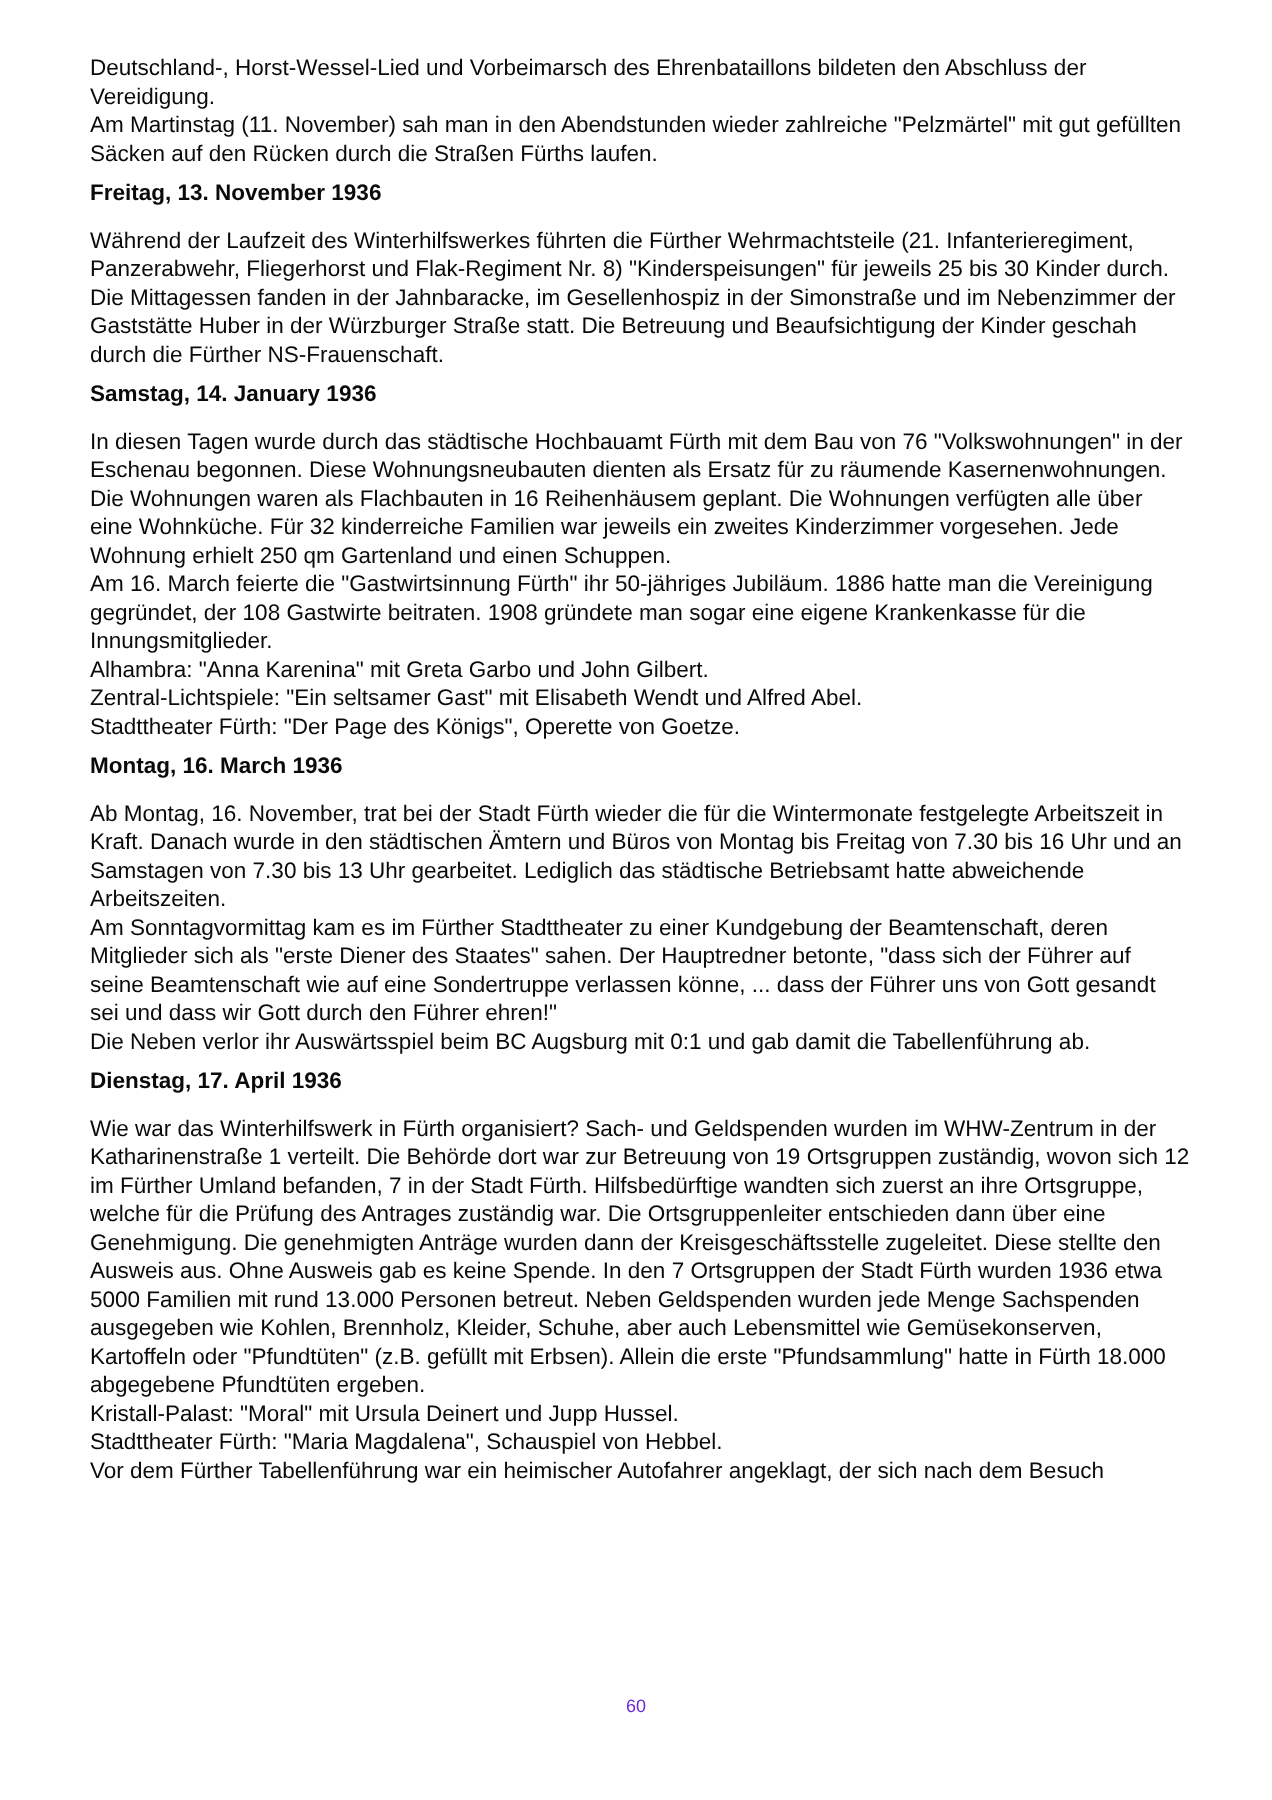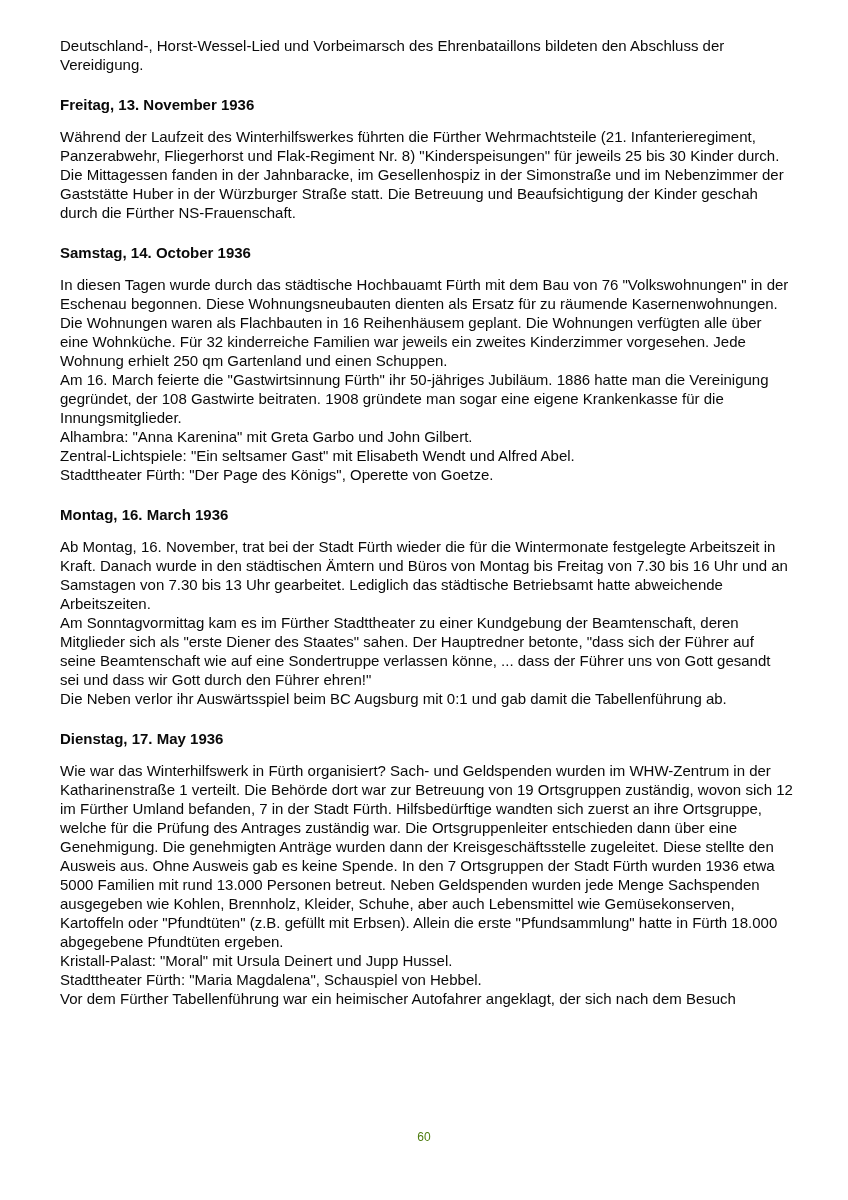--- a/index.html
+++ b/index.html
@@ -23,53 +23,54 @@
     left: 60px;
     top: 36px;
     width: 733px;
   }
   .block {
     margin: 0;
     white-space: pre-wrap;
   }
   .heading {
     font-weight: bold;
-    margin-top: 21px;
+    margin-top: 7px;
     margin-bottom: 13px;
   }
   .page-number {
     position: absolute;
     left: 0;
     top: 1130px;
     width: 848px;
     text-align: center;
     font-size: 12px;
     line-height: 14px;
-    color: #4d7c0f;
+    color: #6d28d9;
   }
 </style>
 </head>
 <body>
 
 <div class="page">
   <div class="content">
 
   <div class="block">Deutschland-, Horst-Wessel-Lied und Vorbeimarsch des Ehrenbataillons bildeten den Abschluss der Vereidigung.</div>
+      <div class="block">Am Martinstag (11. November) sah man in den Abendstunden wieder zahlreiche "Pelzmärtel" mit gut gefüllten Säcken auf den Rücken durch die Straßen Fürths laufen.</div>
       <div class="heading">Freitag, 13. November 1936</div>
       <div class="block">Während der Laufzeit des Winterhilfswerkes führten die Fürther Wehrmachtsteile (21. Infanterieregiment, Panzerabwehr, Fliegerhorst und Flak-Regiment Nr. 8) "Kinderspeisungen" für jeweils 25 bis 30 Kinder durch. Die Mittagessen fanden in der Jahnbaracke, im Gesellenhospiz in der Simonstraße und im Nebenzimmer der Gaststätte Huber in der Würzburger Straße statt. Die Betreuung und Beaufsichtigung der Kinder geschah durch die Fürther NS-Frauenschaft.</div>
-      <div class="heading">Samstag, 14. October 1936</div>
+      <div class="heading">Samstag, 14. January 1936</div>
       <div class="block">In diesen Tagen wurde durch das städtische Hochbauamt Fürth mit dem Bau von 76 "Volkswohnungen" in der Eschenau begonnen. Diese Wohnungsneubauten dienten als Ersatz für zu räumende Kasernenwohnungen. Die Wohnungen waren als Flachbauten in 16 Reihenhäusem geplant. Die Wohnungen verfügten alle über eine Wohnküche. Für 32 kinderreiche Familien war jeweils ein zweites Kinderzimmer vorgesehen. Jede Wohnung erhielt 250 qm Gartenland und einen Schuppen.</div>
       <div class="block">Am 16. March feierte die "Gastwirtsinnung Fürth" ihr 50-jähriges Jubiläum. 1886 hatte man die Vereinigung gegründet, der 108 Gastwirte beitraten. 1908 gründete man sogar eine eigene Krankenkasse für die Innungsmitglieder.</div>
       <div class="block">Alhambra: "Anna Karenina" mit Greta Garbo und John Gilbert.</div>
       <div class="block">Zentral-Lichtspiele: "Ein seltsamer Gast" mit Elisabeth Wendt und Alfred Abel.</div>
       <div class="block">Stadttheater Fürth: "Der Page des Königs", Operette von Goetze.</div>
       <div class="heading">Montag, 16. March 1936</div>
       <div class="block">Ab Montag, 16. November, trat bei der Stadt Fürth wieder die für die Wintermonate festgelegte Arbeitszeit in Kraft. Danach wurde in den städtischen Ämtern und Büros von Montag bis Freitag von 7.30 bis 16 Uhr und an Samstagen von 7.30 bis 13 Uhr gearbeitet. Lediglich das städtische Betriebsamt hatte abweichende Arbeitszeiten.</div>
       <div class="block">Am Sonntagvormittag kam es im Fürther Stadttheater zu einer Kundgebung der Beamtenschaft, deren Mitglieder sich als "erste Diener des Staates" sahen. Der Hauptredner betonte, "dass sich der Führer auf seine Beamtenschaft wie auf eine Sondertruppe verlassen könne, ... dass der Führer uns von Gott gesandt sei und dass wir Gott durch den Führer ehren!"</div>
       <div class="block">Die Neben verlor ihr Auswärtsspiel beim BC Augsburg mit 0:1 und gab damit die Tabellenführung ab.</div>
-      <div class="heading">Dienstag, 17. May 1936</div>
+      <div class="heading">Dienstag, 17. April 1936</div>
       <div class="block">Wie war das Winterhilfswerk in Fürth organisiert? Sach- und Geldspenden wurden im WHW-Zentrum in der Katharinenstraße 1 verteilt. Die Behörde dort war zur Betreuung von 19 Ortsgruppen zuständig, wovon sich 12 im Fürther Umland befanden, 7 in der Stadt Fürth. Hilfsbedürftige wandten sich zuerst an ihre Ortsgruppe, welche für die Prüfung des Antrages zuständig war. Die Ortsgruppenleiter entschieden dann über eine Genehmigung. Die genehmigten Anträge wurden dann der Kreisgeschäftsstelle zugeleitet. Diese stellte den Ausweis aus. Ohne Ausweis gab es keine Spende. In den 7 Ortsgruppen der Stadt Fürth wurden 1936 etwa 5000 Familien mit rund 13.000 Personen betreut. Neben Geldspenden wurden jede Menge Sachspenden ausgegeben wie Kohlen, Brennholz, Kleider, Schuhe, aber auch Lebensmittel wie Gemüsekonserven, Kartoffeln oder "Pfundtüten" (z.B. gefüllt mit Erbsen). Allein die erste "Pfundsammlung" hatte in Fürth 18.000 abgegebene Pfundtüten ergeben.</div>
       <div class="block">Kristall-Palast: "Moral" mit Ursula Deinert und Jupp Hussel.</div>
       <div class="block">Stadttheater Fürth: "Maria Magdalena", Schauspiel von Hebbel.</div>
       <div class="block">Vor dem Fürther Tabellenführung war ein heimischer Autofahrer angeklagt, der sich nach dem Besuch</div>
     </div>
   <div class="page-number">60</div>
 </div>
 
 </body></html>

